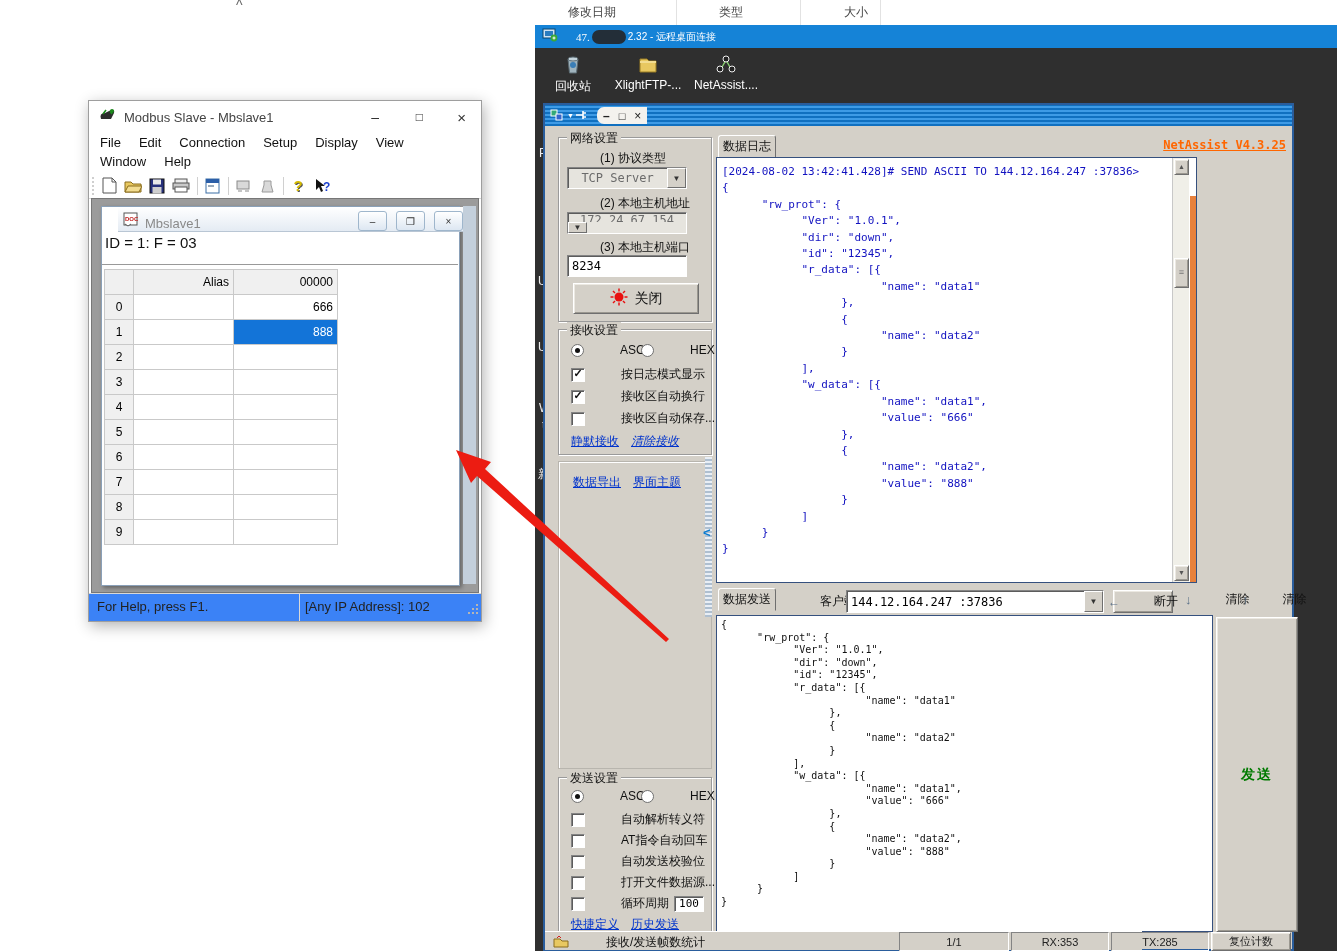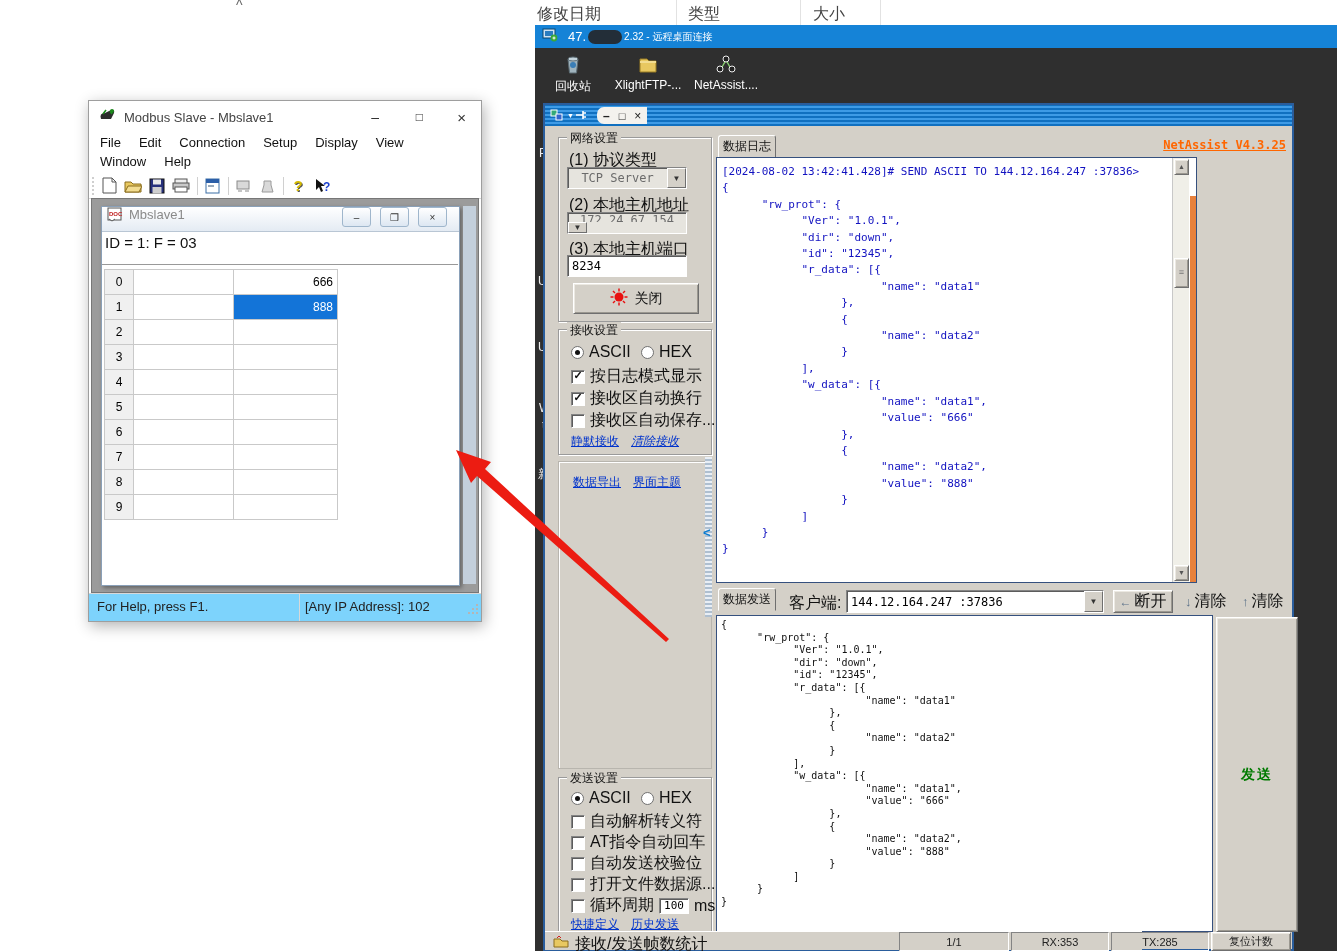--- a/index.html
+++ b/index.html
@@ -8,21 +8,21 @@
   .abs{position:absolute;}
   .nosel{user-select:none;}
   
   .raised{background:#d4d0c8;border:1px solid;border-color:#ffffff #6f6f6f #6f6f6f #ffffff;
           box-shadow:inset 1px 1px 0 #ece9e2, inset -1px -1px 0 #9b9890;}
   .sunken{background:#fff;border:1px solid;border-color:#848484 #ffffff #ffffff #848484;
           box-shadow:inset 1px 1px 0 #5c5c5c;}
   .groupbox{border:1px solid #9a9a9a;box-shadow:1px 1px 0 #ffffff, inset 1px 1px 0 #ffffff;}
   .grouptitle{position:absolute;top:-8px;left:8px;background:#d4d0c8;padding:0 3px;
               font-size:12px;color:#111;}
-  .lbl{font-size:16px;color:#111;white-space:nowrap;}
+  .lbl{font-size:12px;color:#111;white-space:nowrap;margin-left:31px;}
   .link{font-size:12px;color:#0033cc;text-decoration:underline;white-space:nowrap;cursor:pointer;}
   
   .cbrow{position:absolute;display:flex;align-items:center;gap:5px;}
   .cb{width:12px;height:12px;background:#fff;border:1px solid;border-color:#848484 #fff #fff #848484;
       box-shadow:inset 1px 1px 0 #5c5c5c;font-size:11px;line-height:11px;text-align:center;color:#111;}
   .cb.checked::after{content:"✓";font-weight:bold;position:relative;top:-1px;}
   .radio{width:11px;height:11px;border-radius:50%;background:#fff;border:1px solid #707070;position:relative;}
   .radio.sel::after{content:"";position:absolute;left:3px;top:3px;width:5px;height:5px;border-radius:50%;background:#111;}
   
   .combo{position:absolute;background:#fff;border:1px solid;border-color:#848484 #fff #fff #848484;
@@ -77,21 +77,21 @@
 
     <div class="abs" style="left:0;top:0;width:802px;height:23px;background:#1583d7;display:flex;align-items:center;">
       <span style="margin-left:7px;display:inline-block;">
         <svg width="16" height="14">
             <rect x="1" y="1" width="12" height="9" fill="#cfe3f5" stroke="#0c466e"></rect>
             <rect x="3" y="3" width="8" height="5" fill="#2a7cc0"></rect>
             <circle cx="12" cy="10" r="3.4" fill="#3aa83a"></circle>
             <path d="M10.5 10h3M12 8.5v3" stroke="#fff" stroke-width="1"></path>
           </svg>
       </span>
-      <span style="color:#fff;font-size:13px;margin-left:10px;">47.</span>
+      <span style="color:#fff;font-size:11px;margin-left:18px;font-family:Liberation Serif, serif;">47.</span>
       <span style="display:inline-block;width:34px;height:14px;background:#232e38;border-radius:7px;margin:0 2px;"></span>
       <span style="color:#fff;font-size:10px;">2.32 - 远程桌面连接</span>
     </div>
 
     <div class="deskicon" style="left:2px;top:28px;">
       <span>
         <svg width="22" height="22">
             <path d="M6 6 L16 6 L14.5 20 L7.5 20 Z" fill="#9fb3bd" stroke="#5d6d75"></path>
             <ellipse cx="11" cy="6" rx="5" ry="2" fill="#c3d2da" stroke="#5d6d75"></ellipse>
             <circle cx="11" cy="12" r="3" fill="#3a7db5"></circle>
@@ -436,21 +436,21 @@
             <path d="M2 1 l0 11 l3 -3 l2 5 l2 -1 l-2 -5 l4 0 Z" fill="#111"></path>
             <text x="9" y="13" font-size="12" font-weight="bold" fill="#1a3fd0">?</text>
           </svg>
         </span>
     </div>
 
     <div class="abs" style="left:2px;top:97px;width:388px;height:395px;background:#9b9b9b;border:1px solid #777;box-sizing:border-box;">
 
       <div class="abs" style="left:9px;top:7px;width:357px;height:378px;background:#fff;border:1px solid #8aa0b8;box-shadow:2px 2px 4px rgba(0,0,0,.35);">
 
-        <div class="abs" style="left:0;top:0;width:357px;height:24px;background:linear-gradient(#ffffff,#e4ebf3);border-bottom:1px solid #b9c6d4;display:flex;align-items:flex-start;">
+        <div class="abs" style="left:16px;top:0;width:357px;height:24px;background:linear-gradient(#ffffff,#e4ebf3);border-bottom:1px solid #b9c6d4;display:flex;align-items:flex-end;">
           <span style="margin-left:5px;">
             <svg width="16" height="15">
                 <rect x="1" y="1" width="13" height="12" fill="#fff" stroke="#555"></rect>
                 <text x="2" y="9" font-size="6" fill="#c02020" font-weight="bold">DOC</text>
                 <path d="M2 12 l3 2 l3 -2" fill="#fff" stroke="#555"></path>
               </svg>
           </span>
           <span style="margin-left:6px;font-size:13px;color:#8a8a8a;">Mbslave1</span>
           <span style="position:absolute;right:88px;" class="mdibtn">–</span>
           <span style="position:absolute;right:50px;" class="mdibtn">❐</span>
@@ -459,20 +459,25 @@
 
         <div class="abs" style="left:0;top:24px;width:356px;height:34px;border-bottom:1px solid #999;font-size:15px;color:#111;padding:3px 0 0 3px;box-sizing:border-box;">ID = 1: F = 03</div>
 
         <table class="mb-table abs" style="left:2px;top:62px;">
           <colgroup>
               <col style="width:20px">
               <col style="width:100px">
               <col style="width:104px">
             </colgroup>
           <tbody>
+              <tr>
+            <td class="rn"></td>
+            <td class="hd">Alias</td>
+            <td class="hd">00000</td>
+          </tr>
           <tr>
                 <td class="rn">0</td>
                 <td></td>
                 <td class="v">666</td>
               </tr>
           <tr>
                 <td class="rn">1</td>
                 <td></td>
                 <td class="v sel">888</td>
               </tr>
@@ -516,21 +521,21 @@
                 <td></td>
                 <td class="v"></td>
               </tr>
         </tbody>
           </table>
       </div>
 
       <div class="abs" style="right:2px;top:7px;width:13px;height:378px;background:#c3cfdb;"></div>
     </div>
 
-    <div class="abs" style="left:0;top:492px;width:392px;height:27px;background:#7dd3fc;border-top:1px solid #d8d8d8;">
+    <div class="abs" style="left:0;top:492px;width:392px;height:27px;background:#3b82f6;border-top:1px solid #d8d8d8;">
       <span class="abs" style="left:8px;top:5px;font-size:13px;color:#222;">For Help, press F1.</span>
       <span class="abs" style="left:210px;top:0;width:1px;height:27px;background:#d8d8d8;"></span>
       <span class="abs" style="left:216px;top:5px;font-size:13px;color:#222;">[Any IP Address]: 102</span>
       <span class="abs" style="right:2px;bottom:2px;">
         <svg width="11" height="11">
             <g fill="#b5b5b5">
               <rect x="8" y="0" width="2" height="2"></rect>
               <rect x="8" y="4" width="2" height="2"></rect>
               <rect x="8" y="8" width="2" height="2"></rect>
               <rect x="4" y="4" width="2" height="2"></rect>

